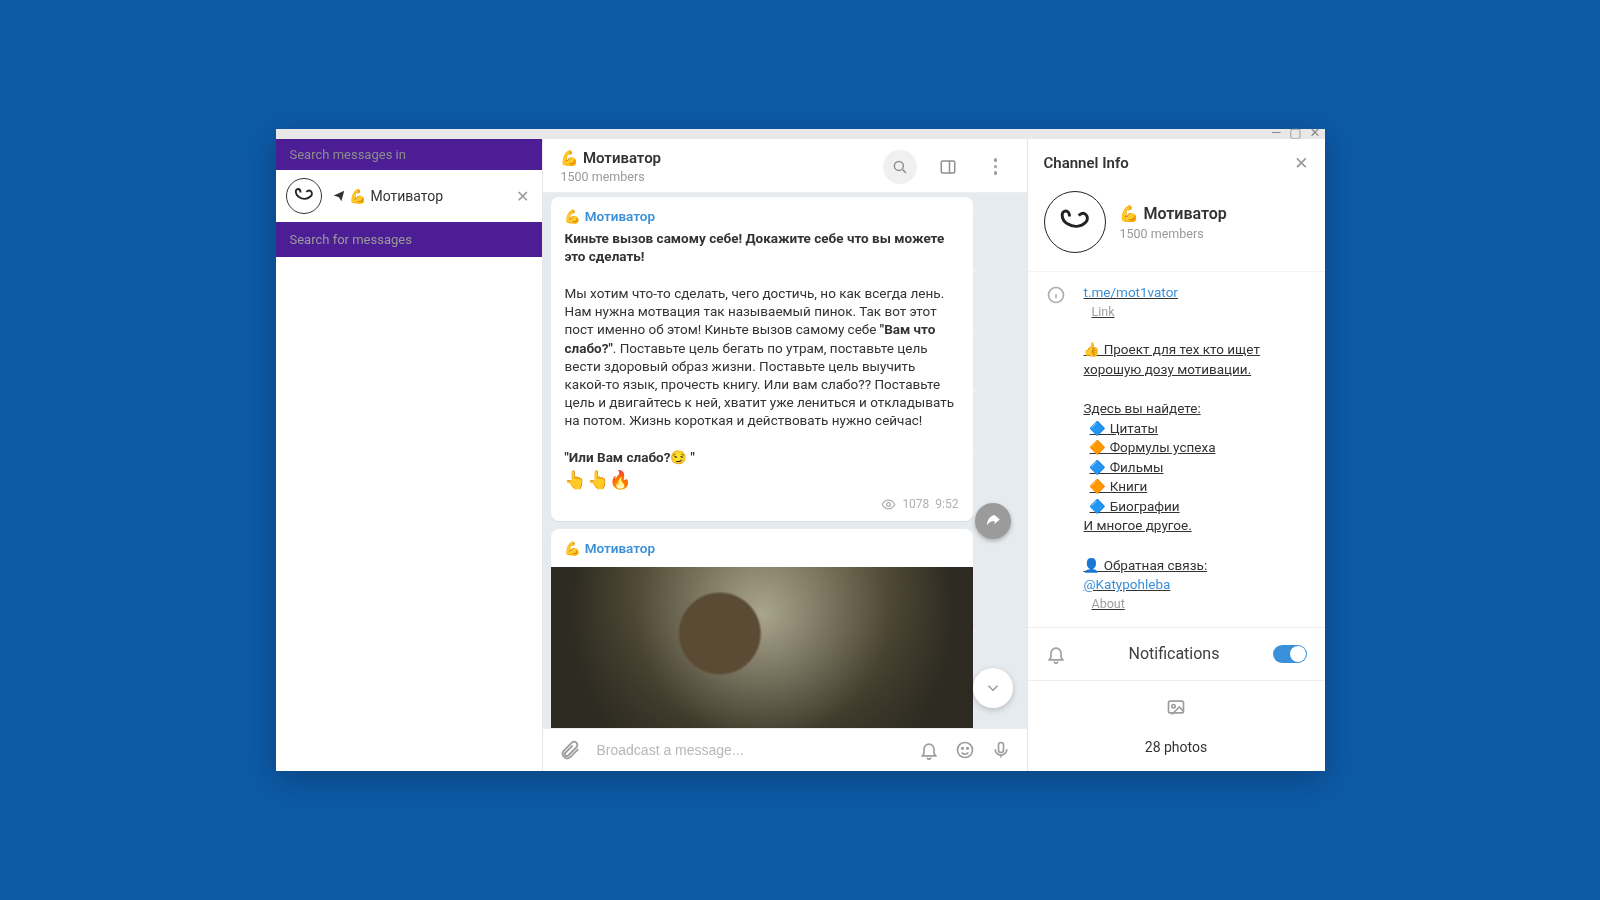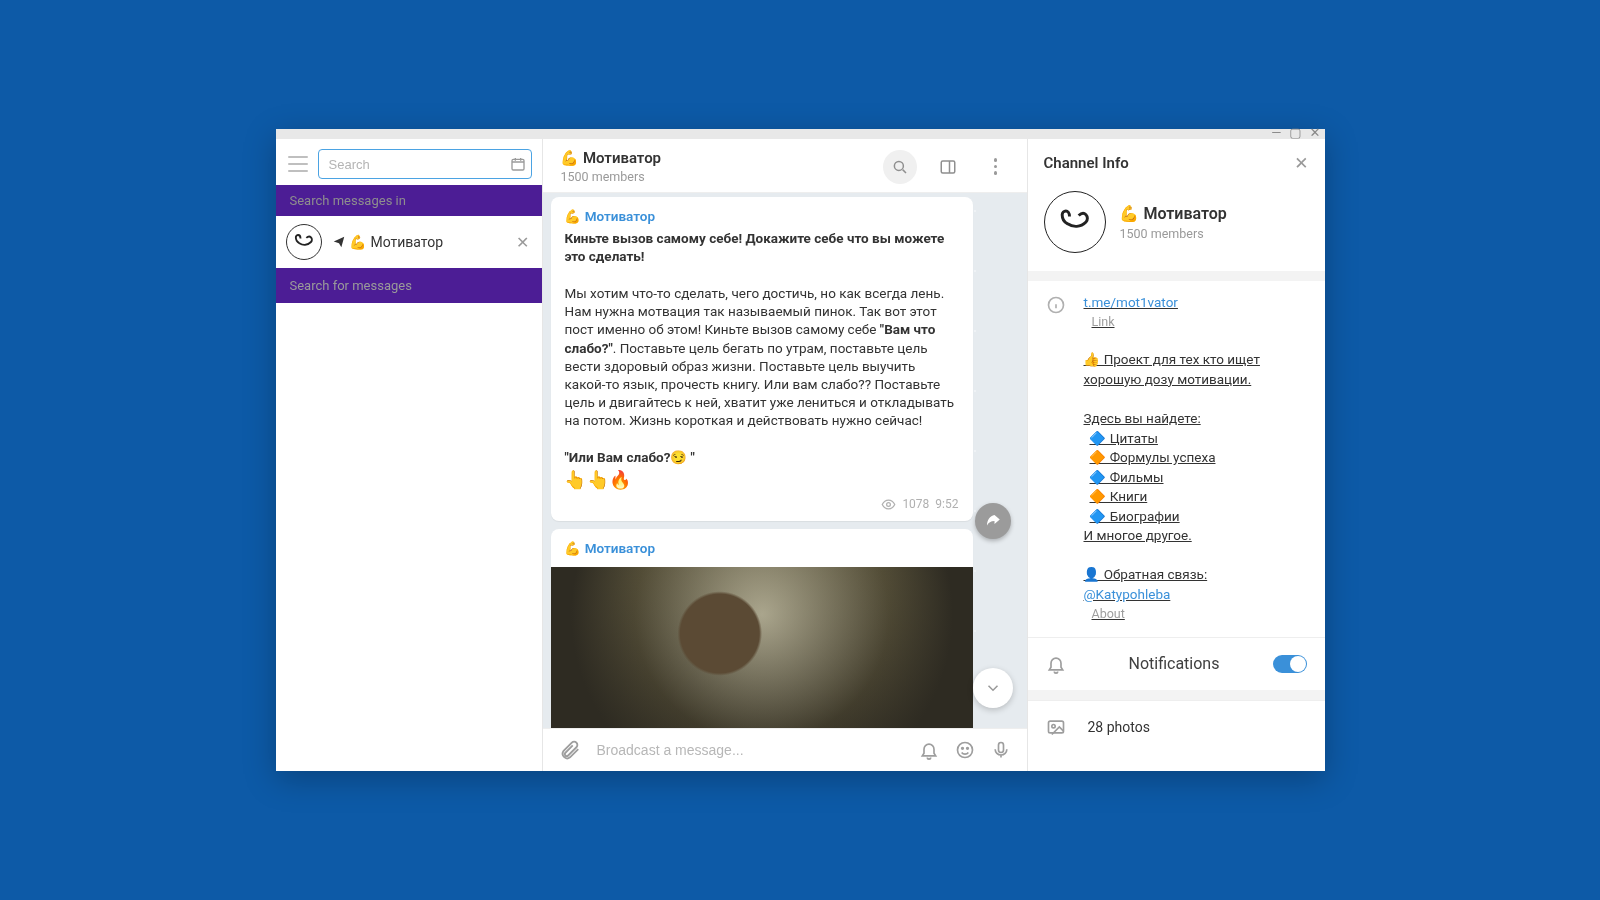--- a/index.html
+++ b/index.html
@@ -129,53 +129,37 @@
   .info-icon{color:#b0b0b0; padding-top:2px; width:20px; flex-shrink:0;}
   .info-body{flex:1; line-height:1.45;text-decoration:underline;}
   .link{color:#3a90d9;}
   .muted{color:#9e9e9e; font-size:12.5px;padding-left:8px;}
   .toggle-row{display:flex;align-items:center;gap:22px;padding:16px 18px;border-top:1px solid #eee;}
   .toggle-row .lbl{flex:1;font-size:16px;color:#404040;padding-left:41px;}
   .switch{
     width:34px;height:18px;background:#3a90d9;border-radius:10px;position:relative;
   }
   .switch::after{content:"";position:absolute;right:1px;top:1px;width:16px;height:16px;background:#fff;border-radius:50%;}
-  .media-row{display:flex;align-items:center;gap:22px;padding:16px 18px;border-top:1px solid #eee;font-size:14px;color:#333;}
+  .media-row{display:flex;align-items:center;gap:22px;padding:16px 18px;border-top:1px solid #eee;font-size:14px;color:#333;flex-direction:column;}
   svg{display:block;}
 </style>
 </head>
 <body>
 
 <div class="window">
   <div class="titlebar">
     <div class="winbtns">
       <span>—</span>
       <span>▢</span>
       <span>✕</span>
     </div>
   </div>
   <div class="app">
 
     <div class="sidebar">
-      <div class="sb-search-row">
-        <div class="hamburger">
-            <div></div>
-            <div></div>
-            <div></div>
-          </div>
-        <div class="searchbox">
-          <input placeholder="Search" style="">
-          <span class="cal-icon">
-            <svg width="16" height="16" viewBox="0 0 24 24" fill="none" stroke="currentColor" stroke-width="2">
-                <rect x="3" y="5" width="18" height="16" rx="2"></rect>
-                <path d="M3 9h18M8 3v4M16 3v4"></path>
-              </svg>
-          </span>
-        </div>
-      </div>
       <div class="sb-section-label">Search messages in</div>
       <div class="sb-chat-row">
         <div class="sb-avatar">
           <svg width="28" height="28" viewBox="0 0 24 24" fill="none" stroke="#222" stroke-width="1.6">
               <path d="M8 13c3 2 7 2 10-1 1-1 1-3 0-4-1.5-1.5-3-.5-4 .5M8 13c-2-1-3-3-3-5 0-1 1-2 2-2s2 1 2 3"></path>
             </svg>
         </div>
         <div class="sb-chat-title">
           <svg width="14" height="14" viewBox="0 0 24 24" fill="#333">
               <path d="M3 11l18-8-5 18-4-7-9-3z"></path>

